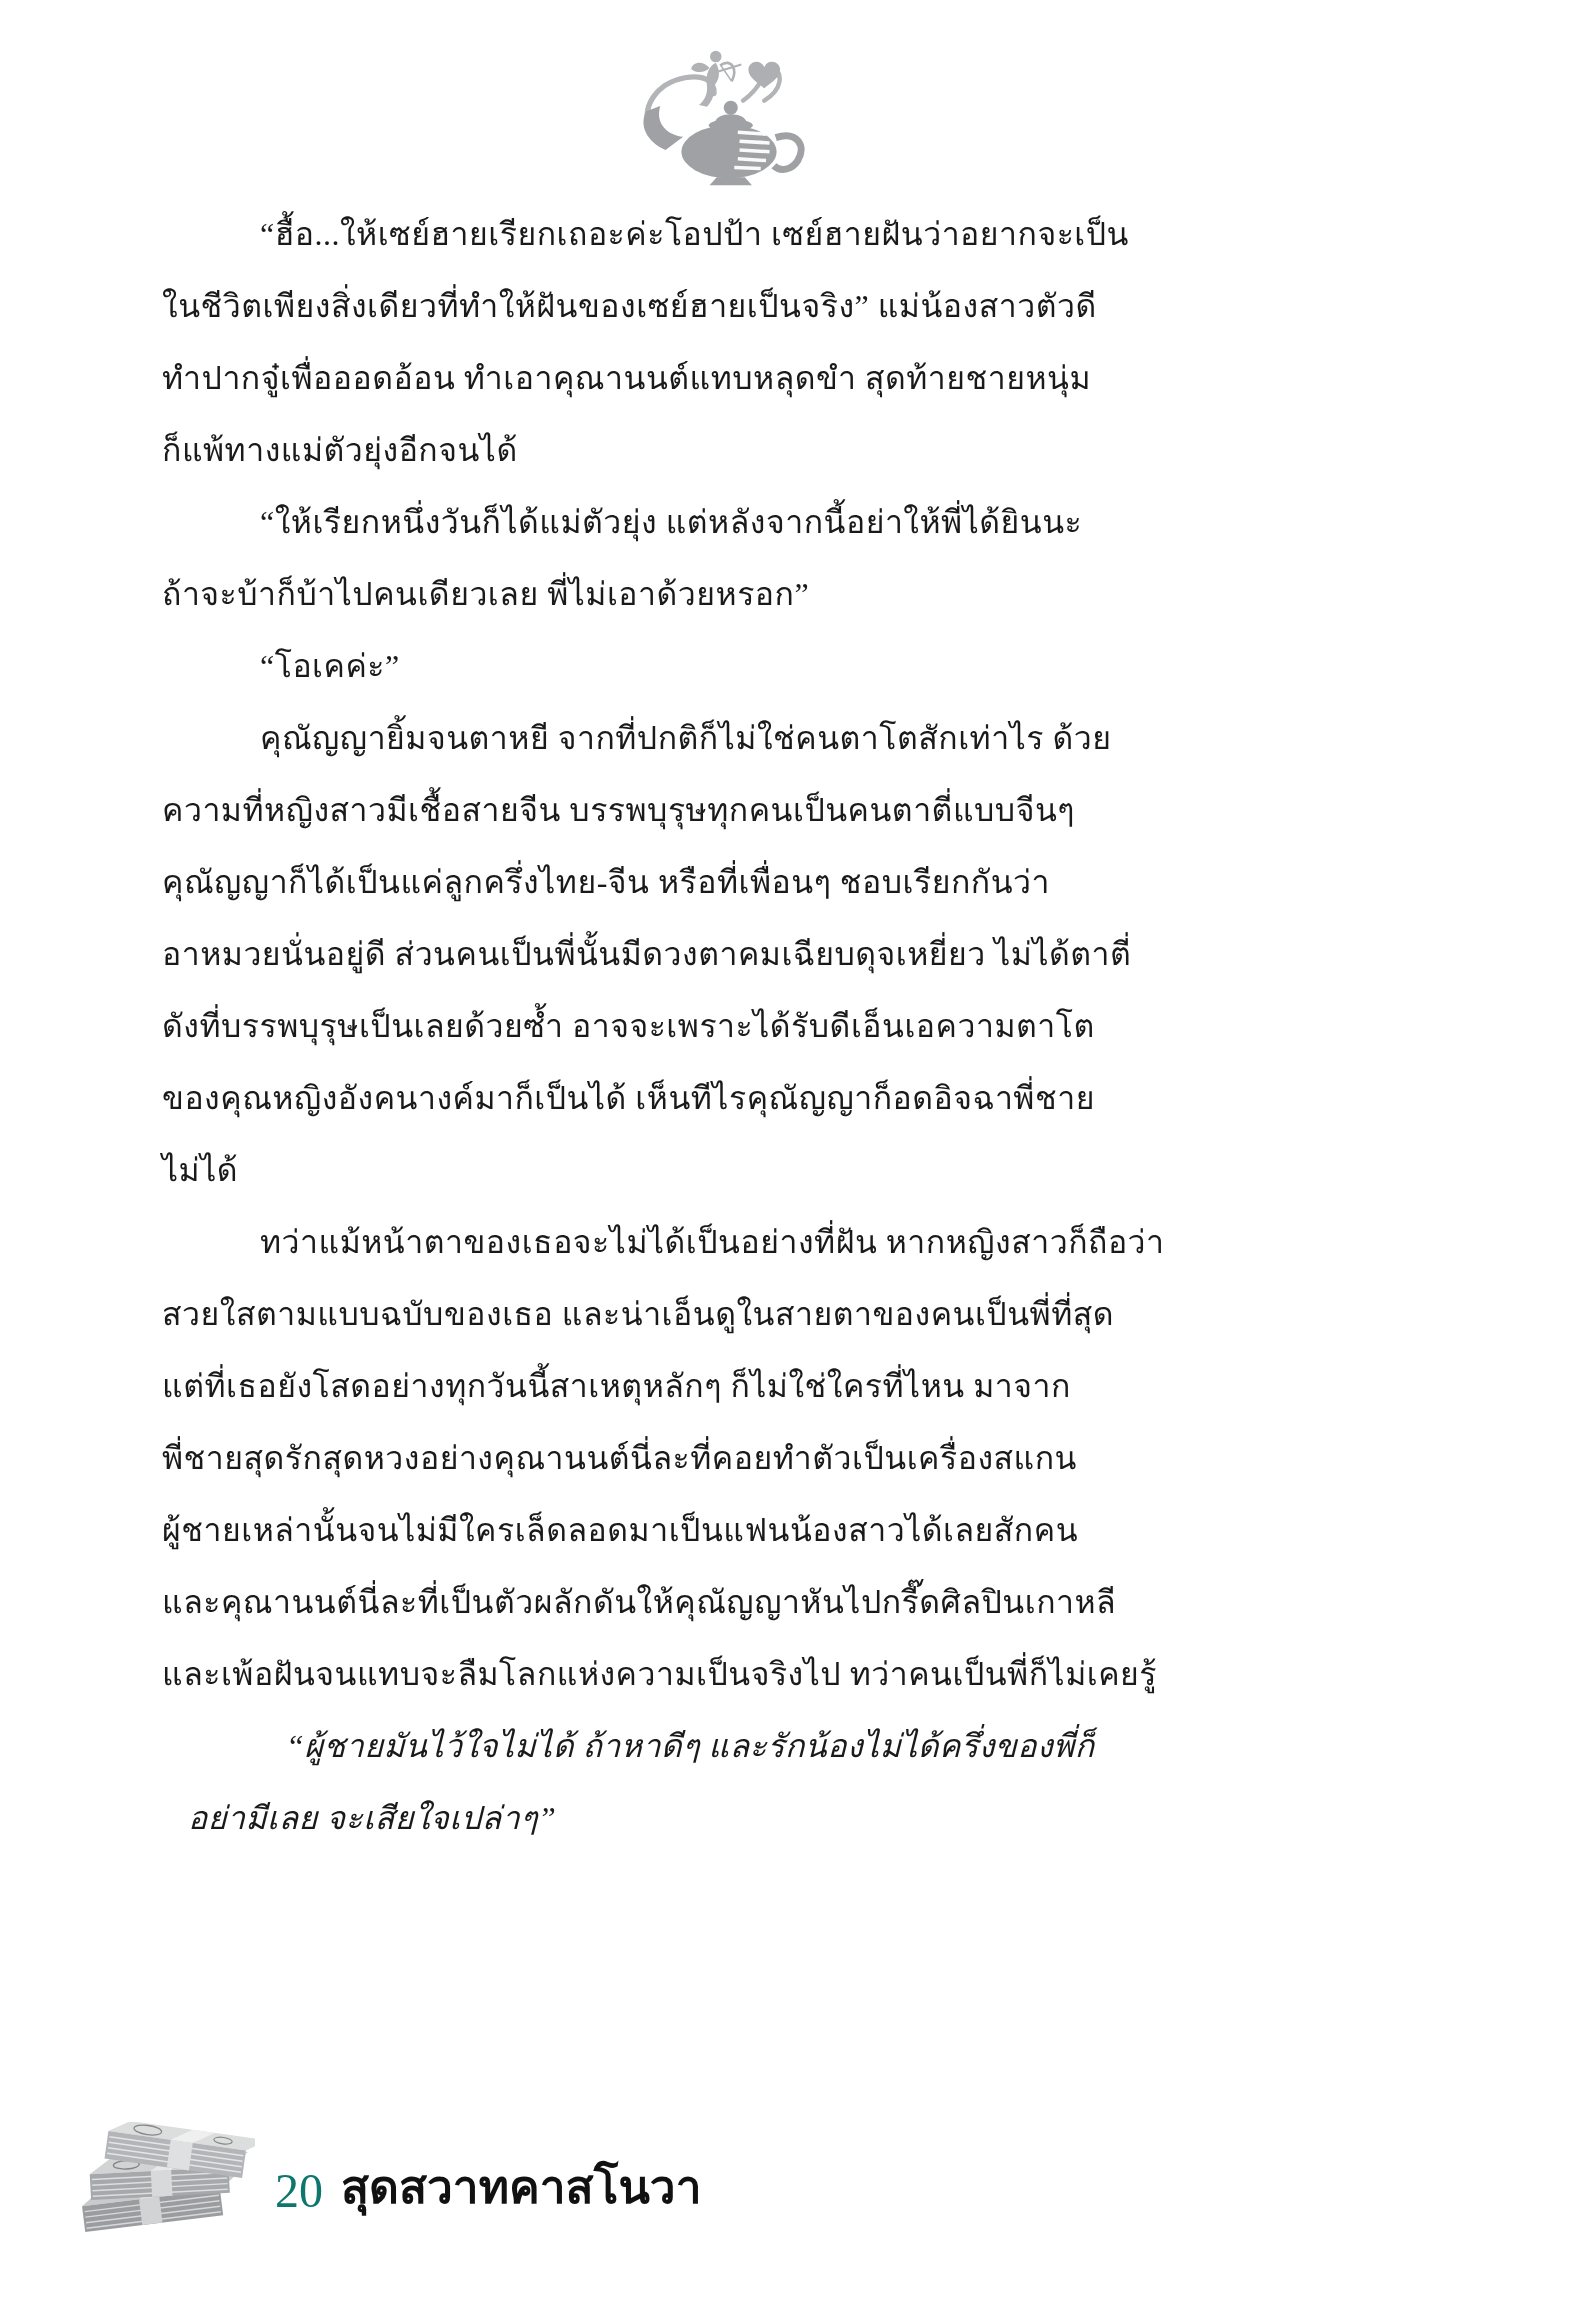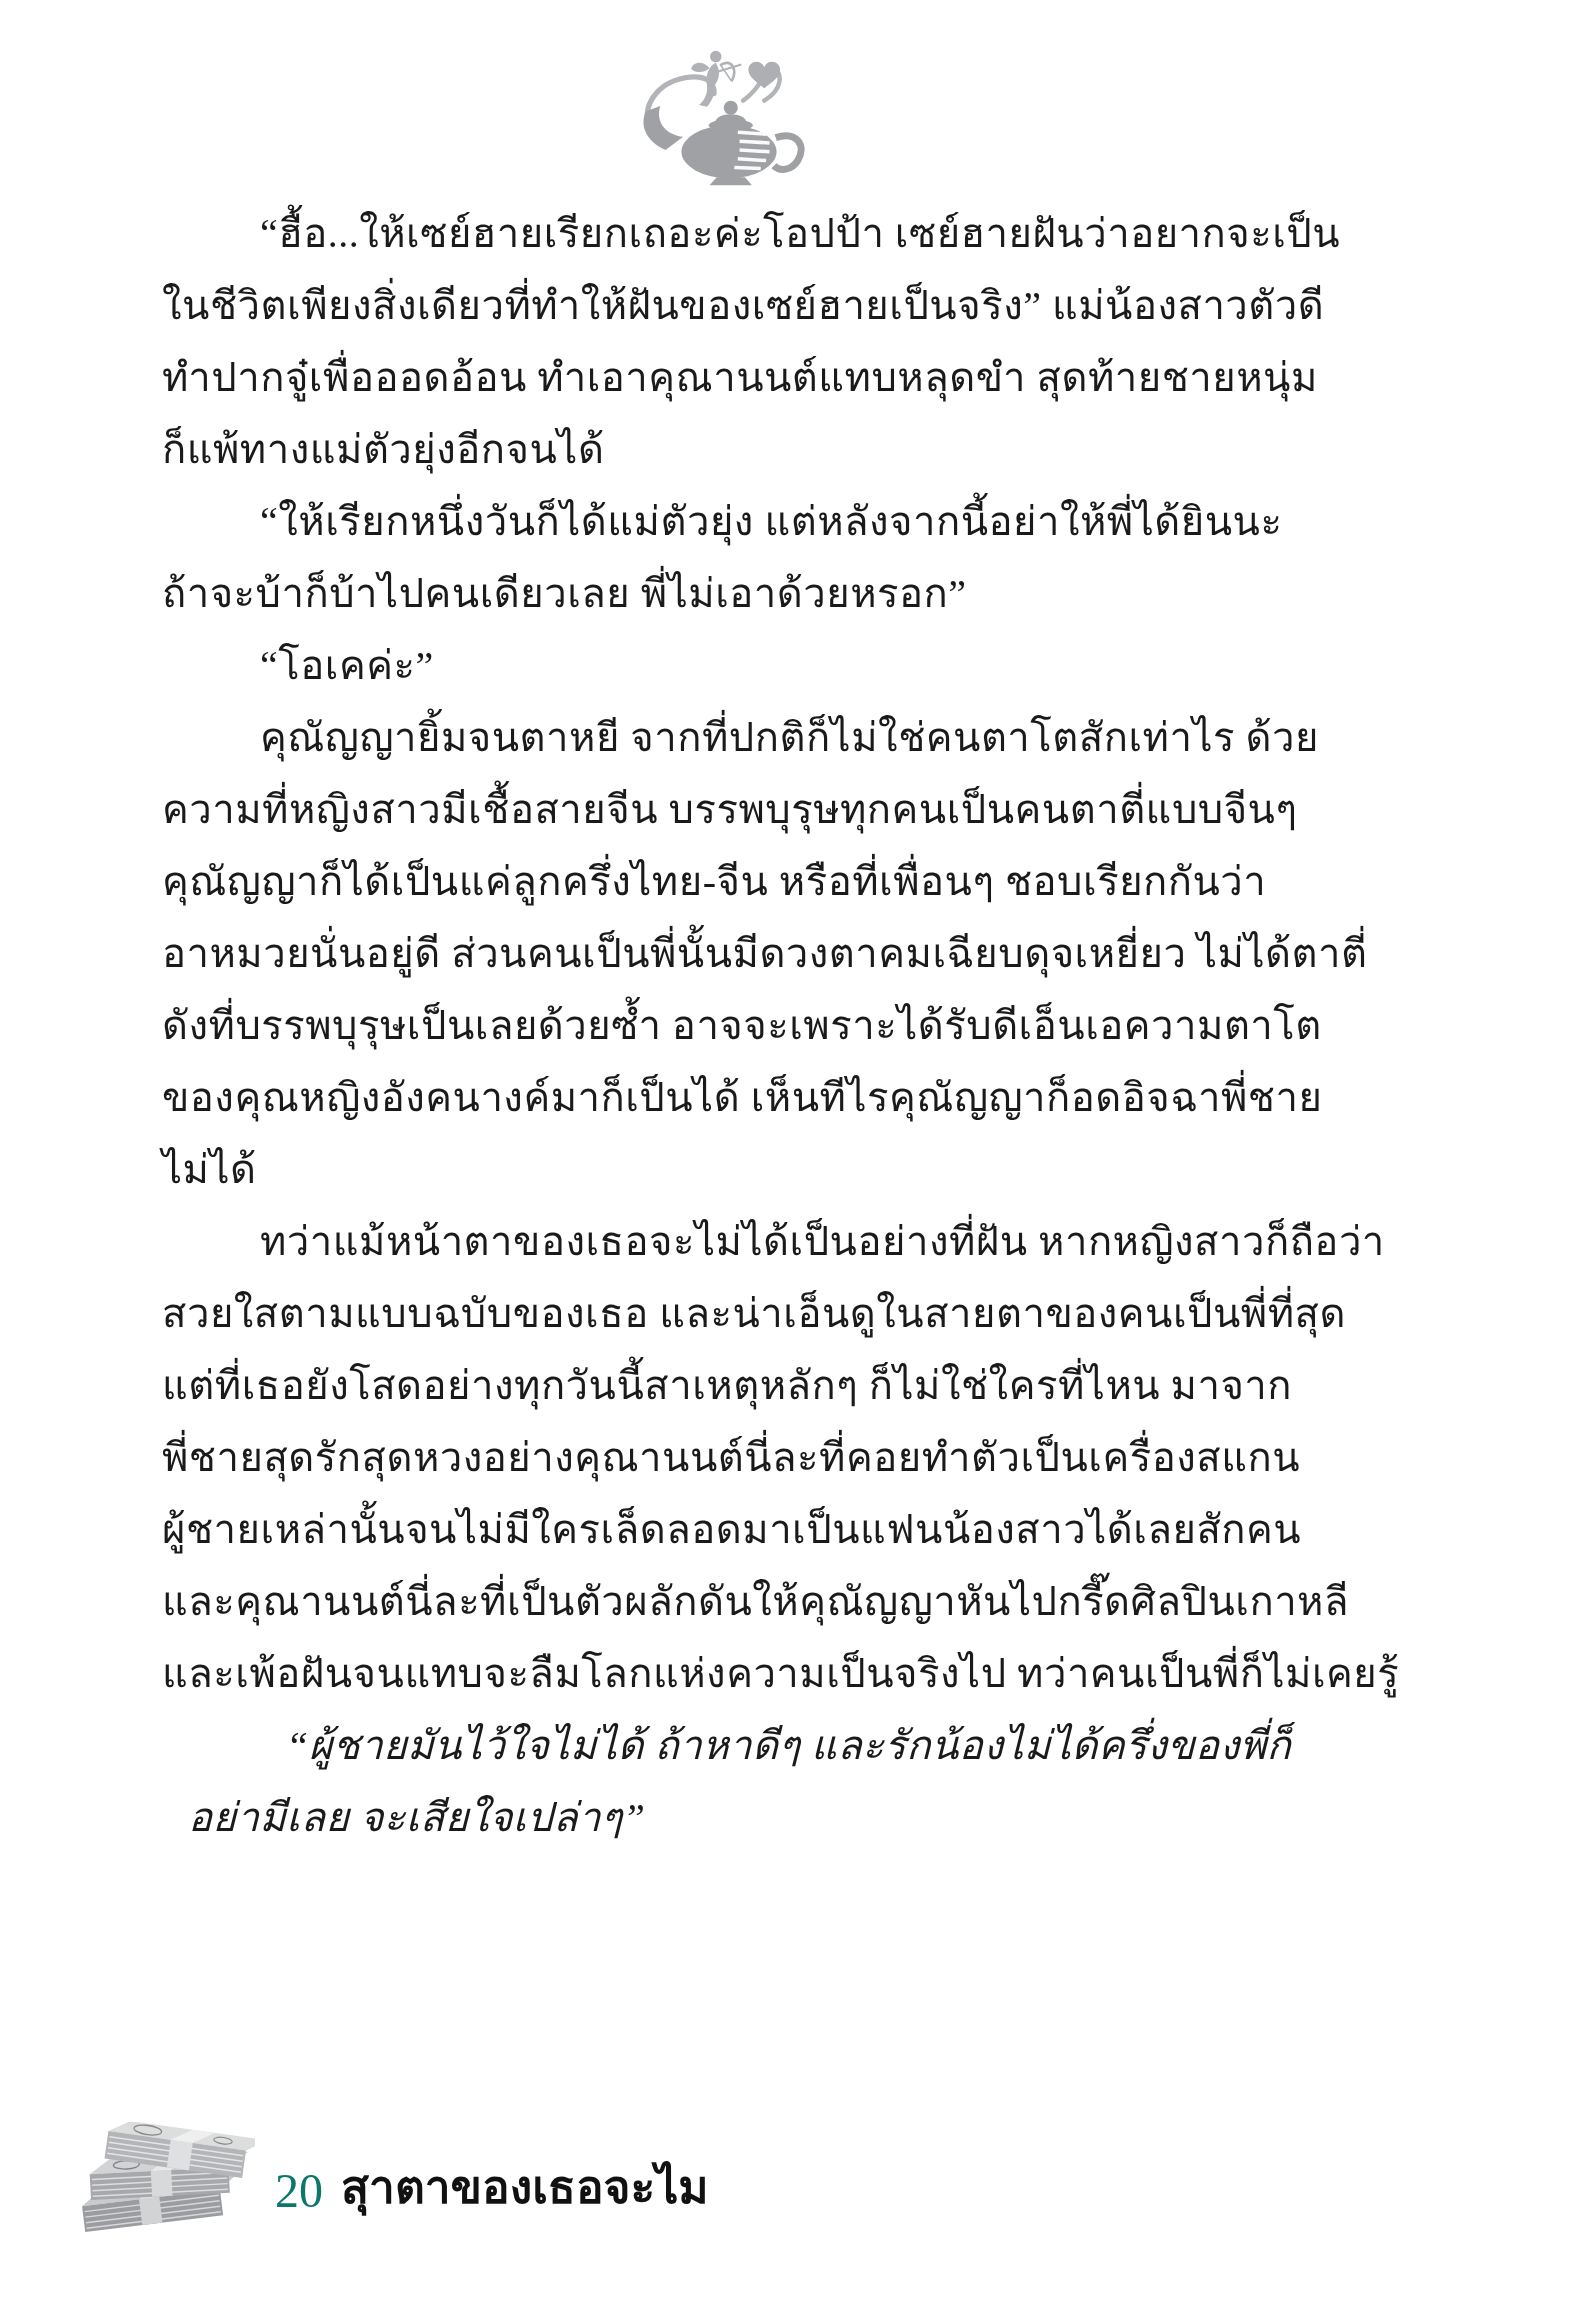--- a/index.html
+++ b/index.html
@@ -11,21 +11,21 @@
     font-family:"Liberation Serif","DejaVu Serif",serif;
     color:#1a1a1a;
   }
   
   .ornament{
     position:absolute;left:627px;top:46px;width:204px;height:141px;
   }
   
   .body-text{
     position:absolute;left:162px;top:198px;width:1299px;
-    font-size:40px;line-height:72px;
+    font-size:32px;line-height:72px;
     letter-spacing:0.5px;
     color:#1a1a1a;
   }
   .line{height:72px;white-space:nowrap;}
   .line.indent{padding-left:98px;}
   .line.it{font-style:italic;margin-left:26px;}
   
   .money-icon{position:absolute;left:79px;top:2122px;width:176px;height:121px;}
   .page-number{
     position:absolute;left:275px;top:2163px;
@@ -141,16 +141,16 @@
           <line x1="6" y1="42" x2="152" y2="42"></line>
       </g>
       <rect x="72" y="18" width="24" height="30" fill="#dfe0e1"></rect>
       <polygon points="72,18 94,4 118,4 96,18" fill="#efeff0"></polygon>
       <ellipse cx="46" cy="11" rx="15" ry="5" fill="none" stroke="#85878a" stroke-width="1.4"></ellipse>
       <ellipse cx="128" cy="11" rx="10" ry="3.5" fill="none" stroke="#85878a" stroke-width="1.2"></ellipse>
     </g>
   </svg>
 
   <span class="page-number">20</span>
-  <span class="book-title">สุาตาของเธอจะไม</span>
+  <span class="book-title">สุดสวาทคาสโนวา</span>
 
 </div>
 
 
 </body></html>

